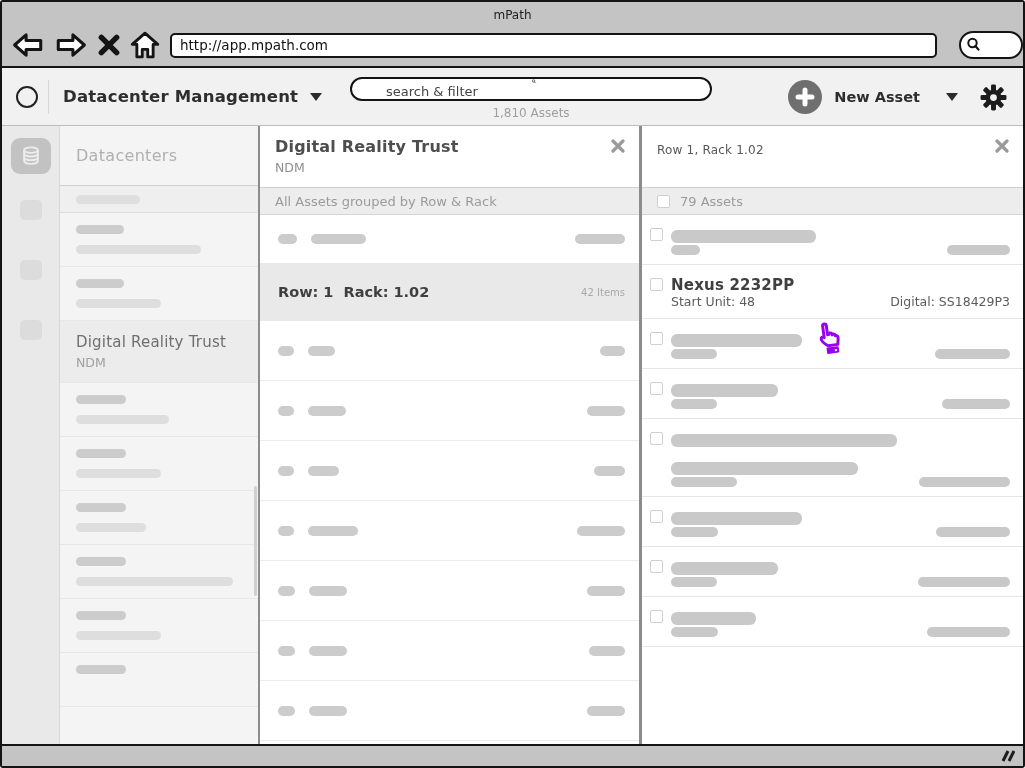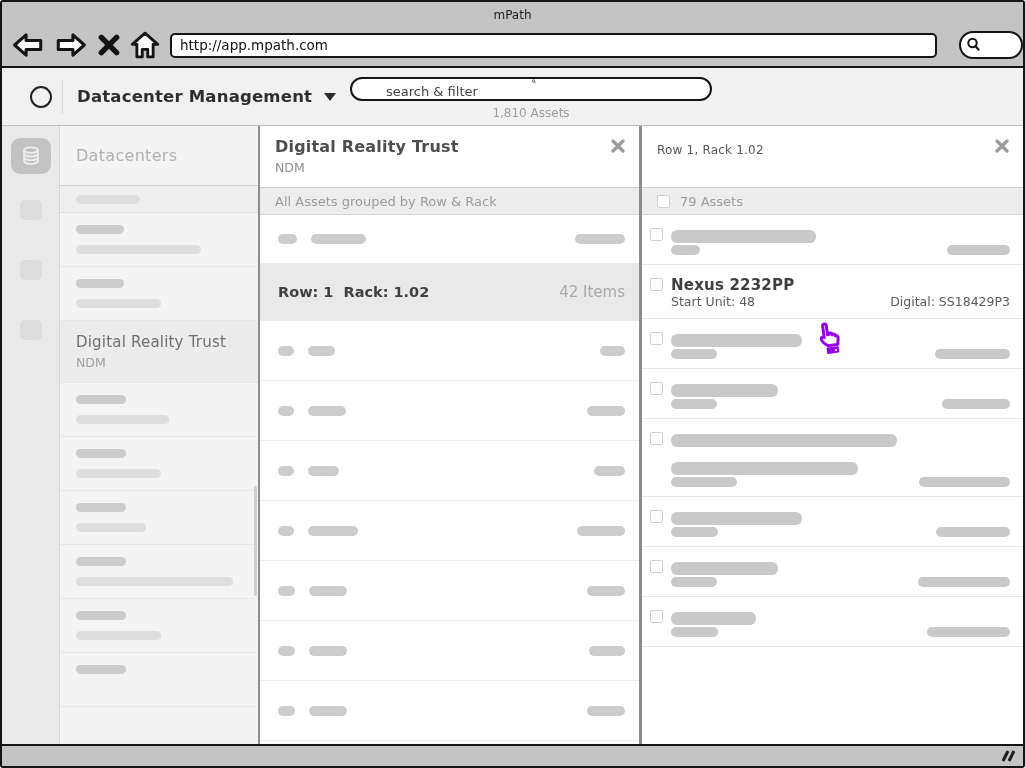--- a/index.html
+++ b/index.html
@@ -8,21 +8,21 @@
 
   
   .chrome { height:66px; background:#c4c4c4; border-bottom:2px solid #141414; position:relative; flex:0 0 auto; }
   .chrome-title { text-align:center; font-size:12px; color:#222; padding-top:6px; }
   .chrome-nav { position:absolute; left:0; right:0; top:22px; height:42px; display:flex; align-items:center; }
   .nav-icon { display:inline-flex; margin-left:9px; }
   .url-input { margin-left:10px; width:772px; height:25px; border:2px solid #141414; border-radius:5px; background:#fff; font-size:13.5px; font-family:inherit; color:#111; padding:0 8px; }
   .search-oval { margin-left:22px; width:64px; height:28px; border:2.5px solid #141414; border-radius:15px; background:#fff; display:flex; align-items:center; padding-left:4px; }
 
   
-  .appbar { height:58px; background:#f1f1f1; position:relative; flex:0 0 auto; display:flex; align-items:center; border-bottom:1px solid #bdbdbd;padding-left:14px; }
+  .appbar { height:58px; background:#f1f1f1; position:relative; flex:0 0 auto; display:flex; align-items:center; border-bottom:1px solid #bdbdbd; }
   .logo-circle { width:22px; height:22px; border:2.5px solid #222; border-radius:50%; margin-left:14px; background:#f1f1f1; }
   .vdiv { width:1px; height:34px; background:#d6d6d6; margin-left:10px; }
   .app-title { font-size:16.5px; font-weight:600; color:#2e2e2e; margin-left:14px; letter-spacing:.2px; }
   .caret { width:0; height:0; border-left:6px solid transparent; border-right:6px solid transparent; border-top:8px solid #2b2b2b; margin-left:12px; }
   .center-search { position:absolute; left:348px; top:9px; width:362px; }
   .search-pill { width:362px; height:24px; border:2.5px solid #141414; border-radius:13px; background:#fff; display:flex; align-items:center; padding-left:6px;flex-direction:column; }
   .search-pill input { border:none; outline:none; background:transparent; font-family:inherit; font-size:13px; color:#333; width:300px; margin-left:4px; }
   .search-pill input::placeholder { color:#444; opacity:1; }
   .assets-total { text-align:center; font-size:12px; color:#9e9e9e; margin-top:5px; }
   .appbar-right { position:absolute; right:16px; top:0; height:58px; display:flex; align-items:center; }
@@ -53,21 +53,21 @@
   .panel-sub { font-size:12.5px; color:#8f8f8f; display:block; margin-top:4px; }
   .close-x { position:absolute; right:14px; top:12px; cursor:default; }
   .band { height:27px; background:#ededed; border-bottom:1px solid #d5d5d5; display:flex; align-items:center; padding:0 15px; font-size:13px; color:#9b9b9b; }
 
   .mid-row { height:60px; display:flex; align-items:center; padding:0 14px 0 18px; border-bottom:1px solid #ececec; }
   .mid-row.first { height:48px; border-bottom:none; }
   .mid-row.selected { height:58px; background:#e9e9e9; border-bottom:none; }
   .mid-row .grow { flex:1 1 auto; }
   .mid-sel-label { font-size:14.5px; font-weight:600; color:#3f3f3f; }
   .mid-sel-label + .mid-sel-label { margin-left:10px; }
-  .mid-count { font-size:15px; color:#a8a8a8; }
+  .mid-count { font-size:10px; color:#a8a8a8; }
 
   .right-panel { flex:1 1 auto; background:#fff; border-left:3px solid #8c8c8c; overflow:hidden; }
   .checkbox { width:13px; height:13px; border:1.5px solid #cfcfcf; border-radius:2px; background:#fff; flex:0 0 auto; }
   .band .checkbox { margin-right:10px; }
   .rack-row { display:flex; padding:11px 13px 9px 8px; border-bottom:1px solid #e6e6e6; }
   .rack-row .checkbox { margin:2px 8px 0 0; }
   .rack-body { flex:1 1 auto; }
   .rack-name { font-size:15px; font-weight:600; color:#3f3f3f; letter-spacing:.2px; }
   .rack-subline { display:flex; justify-content:space-between; margin-top:0; }
   .rack-detail { font-size:12.5px; color:#5c5c5c; }
@@ -136,20 +136,43 @@
       <div class="search-pill">
         <svg width="16" height="16" viewBox="0 0 18 18">
             <circle cx="7.5" cy="7" r="4.4" fill="none" stroke="#141414" stroke-width="2"></circle>
             <line x1="10.6" y1="10.2" x2="14" y2="14" stroke="#141414" stroke-width="2.2" stroke-linecap="round"></line>
           </svg>
         <input placeholder="search &amp; filter" style="">
       </div>
       <div class="assets-total">1,810 Assets</div>
     </div>
 
+    <div class="appbar-right">
+      <div class="plus-circle">
+        <svg width="20" height="20" viewBox="0 0 20 20">
+            <path d="M10 3 V17 M3 10 H17" stroke="#fff" stroke-width="5" stroke-linecap="round"></path>
+          </svg>
+      </div>
+      <span class="new-asset-label">New Asset</span>
+      <span class="caret"></span>
+      <svg width="27" height="27" viewBox="-12 -12 24 24">
+        <g fill="#1c1c1c">
+          <rect x="-2.2" y="-11.5" width="4.4" height="7" rx="1.2"></rect>
+          <rect x="-2.2" y="-11.5" width="4.4" height="7" rx="1.2" transform="rotate(45)"></rect>
+          <rect x="-2.2" y="-11.5" width="4.4" height="7" rx="1.2" transform="rotate(90)"></rect>
+          <rect x="-2.2" y="-11.5" width="4.4" height="7" rx="1.2" transform="rotate(135)"></rect>
+          <rect x="-2.2" y="-11.5" width="4.4" height="7" rx="1.2" transform="rotate(180)"></rect>
+          <rect x="-2.2" y="-11.5" width="4.4" height="7" rx="1.2" transform="rotate(225)"></rect>
+          <rect x="-2.2" y="-11.5" width="4.4" height="7" rx="1.2" transform="rotate(270)"></rect>
+          <rect x="-2.2" y="-11.5" width="4.4" height="7" rx="1.2" transform="rotate(315)"></rect>
+          <circle r="7"></circle>
+        </g>
+        <circle r="3" fill="#f1f1f1"></circle>
+      </svg>
+    </div>
   </div>
 
   <div class="content">
 
     <div class="iconbar" id="iconbar">
         <div class="icon-tile-selected">
           <svg width="24" height="22" viewBox="0 0 24 24">
             <g fill="none" stroke="#ededed" stroke-width="2">
               <ellipse cx="12" cy="5.5" rx="7.5" ry="3"></ellipse>
               <path d="M4.5 5.5 v4 c0 1.7 3.4 3 7.5 3 s7.5-1.3 7.5-3 v-4"></path>

